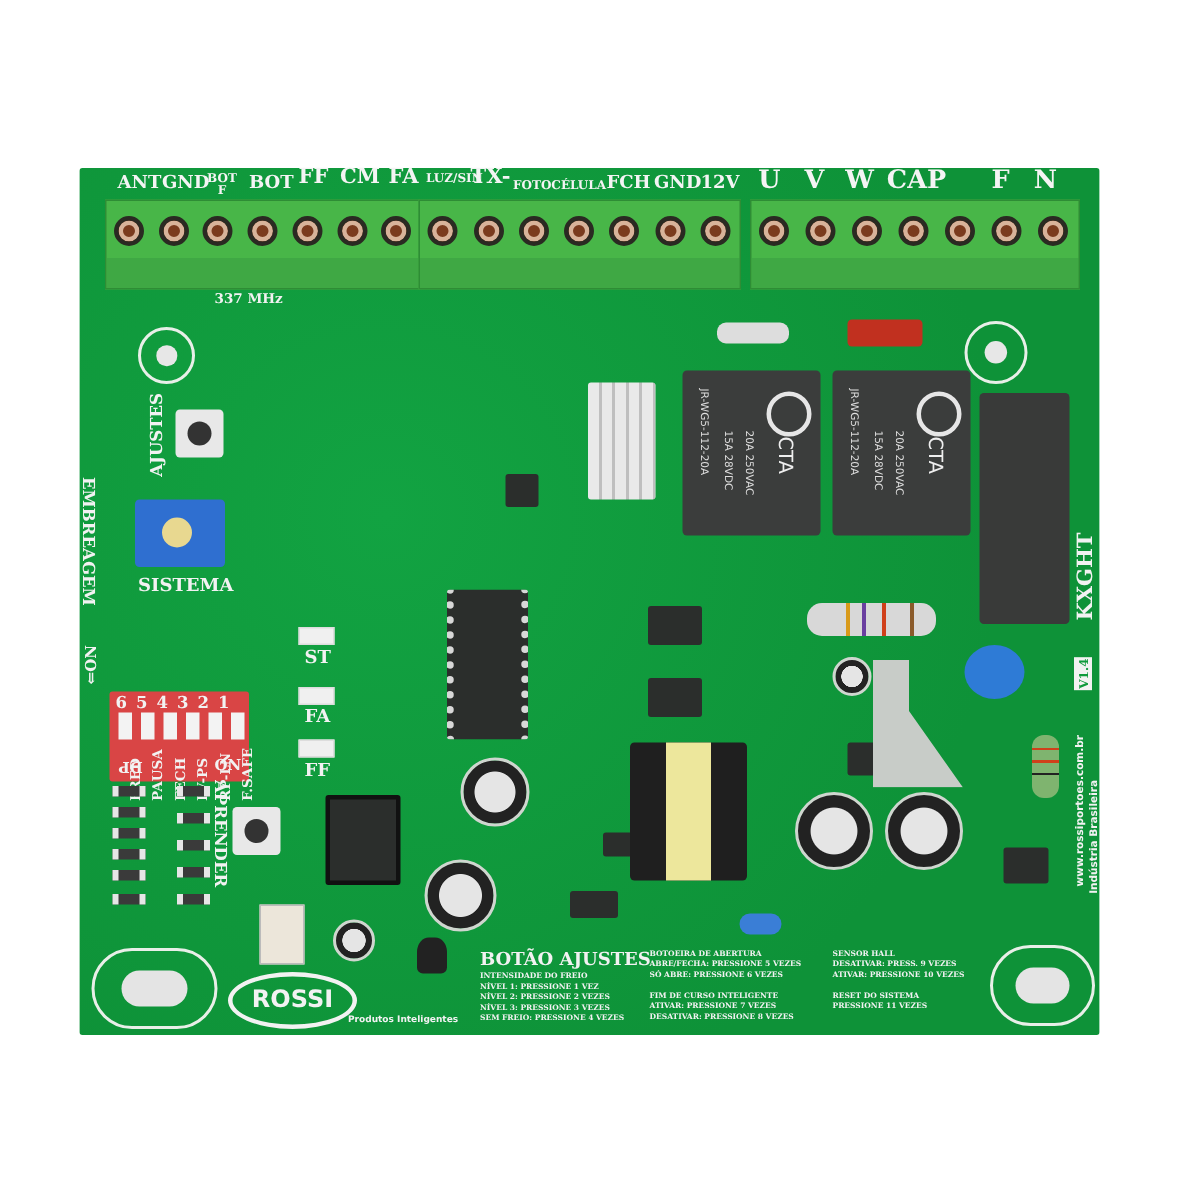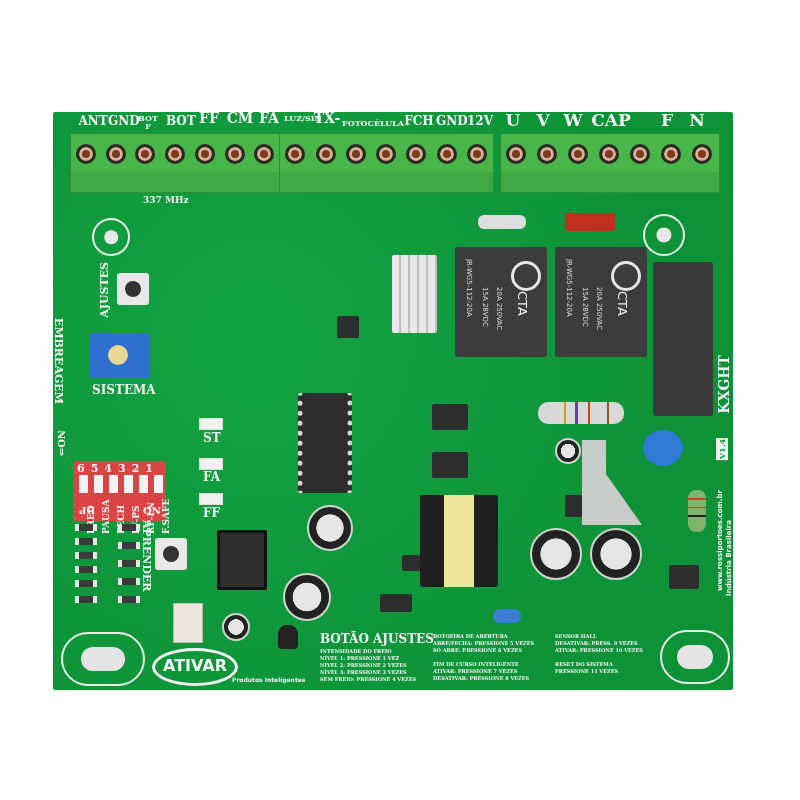--- a/index.html
+++ b/index.html
@@ -185,21 +185,21 @@
 <div class="cap" style="left:555px;top:438px;width:22px;height:22px;"></div>
 <div class="cap" style="left:222px;top:613px;width:24px;height:24px;"></div>
 <div style="position:absolute;left:173px;top:603px;width:28px;height:38px;background:#ece6da;border:1px solid #bbb;"></div>
 <div style="position:absolute;left:278px;top:625px;width:20px;height:24px;background:#222;border-radius:40% 40% 4px 4px;"></div>
 <div style="position:absolute;left:493px;top:609px;width:28px;height:14px;background:#3a7ed6;border-radius:7px;"></div>
 
 <div class="hole" style="left:643px;top:214px;width:38px;height:38px;"></div>
 <div class="oval" style="left:61px;top:632px;width:80px;height:50px;"></div>
 <div class="oval" style="left:660px;top:630px;width:66px;height:50px;"></div>
 
-<div style="position:absolute;left:152px;top:648px;width:80px;height:32px;border:3px solid #f2f2f2;border-radius:50%;color:#f2f2f2;font-weight:bold;font-size:16px;text-align:center;line-height:30px;font-family:'DejaVu Sans',sans-serif;">ATIVAR</div>
+<div style="position:absolute;left:152px;top:648px;width:80px;height:32px;border:3px solid #f2f2f2;border-radius:50%;color:#f2f2f2;font-weight:bold;font-size:16px;text-align:center;line-height:30px;font-family:'DejaVu Sans',sans-serif;">ROSSI</div>
 <div class="silk" style="left:232px;top:676px;font-size:6px;font-family:'DejaVu Sans',sans-serif;">Produtos Inteligentes</div>
 
 <div class="silk" style="left:320px;top:632px;font-size:12px">BOTÃO AJUSTES</div>
 <div style="position:absolute;left:320px;top:648px;font-size:5px;color:#f2f2f2;font-weight:bold;line-height:7px;">
   <div>INTENSIDADE DO FREIO</div>
   <div>NÍVEL 1: PRESSIONE 1 VEZ</div>
   <div>NÍVEL 2: PRESSIONE 2 VEZES</div>
   <div>NÍVEL 3: PRESSIONE 3 VEZES</div>
   <div>SEM FREIO: PRESSIONE 4 VEZES</div>
 </div>

